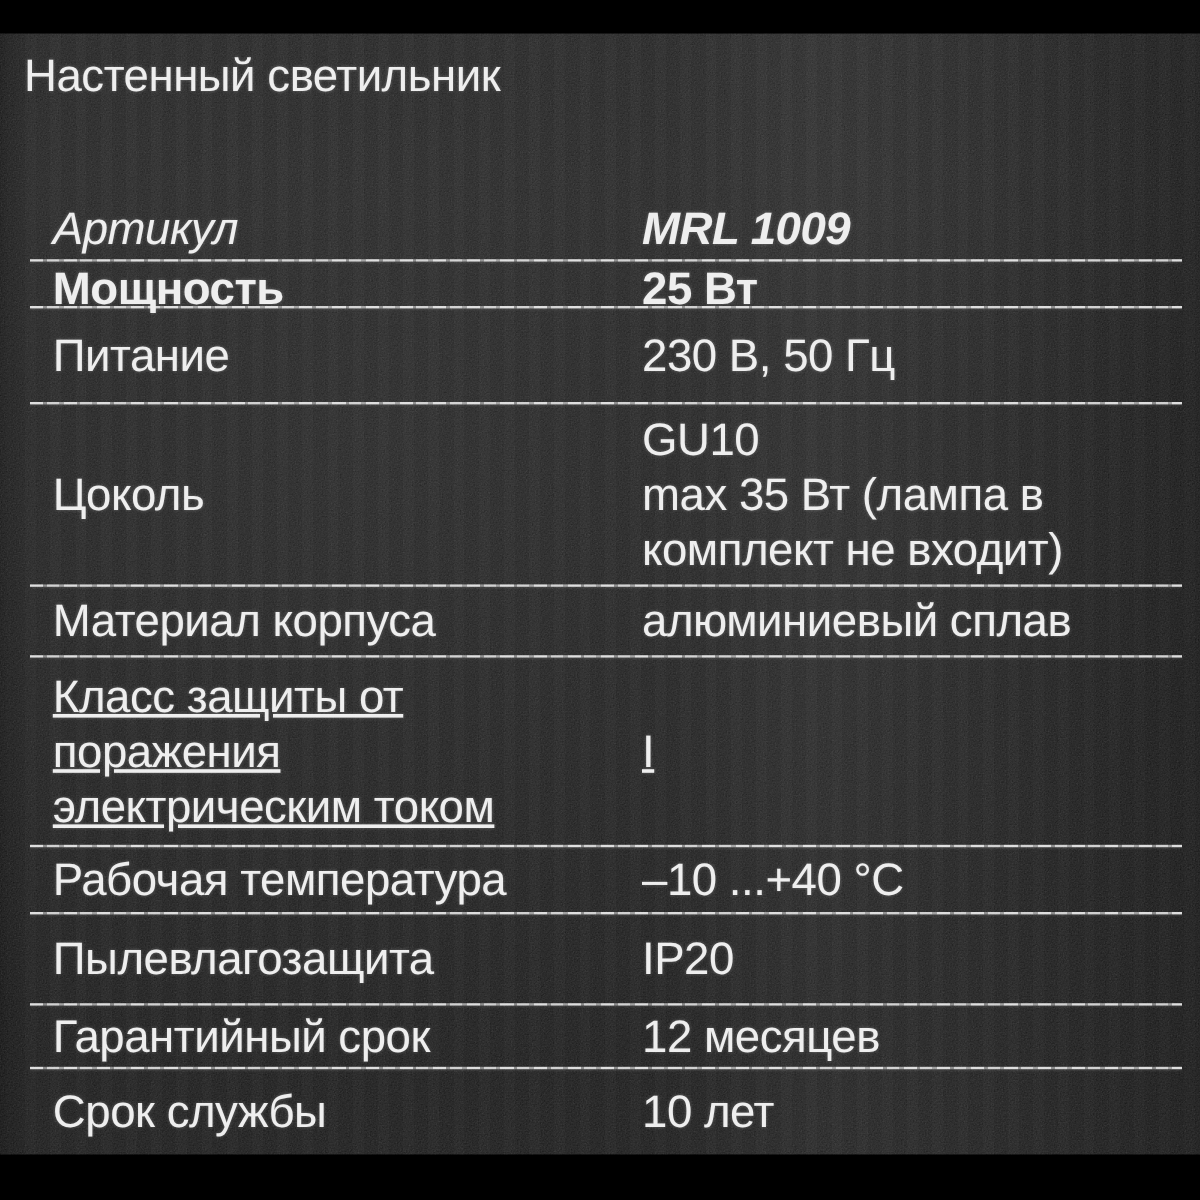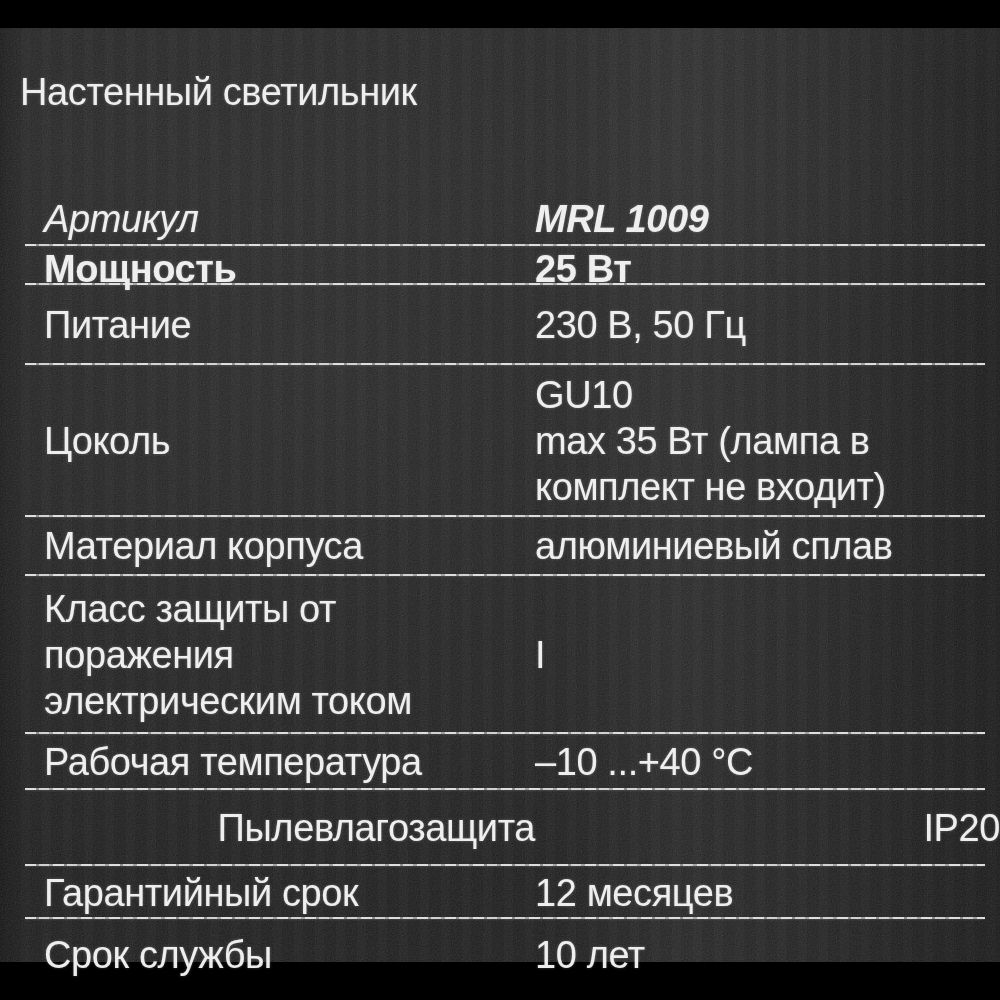--- a/index.html
+++ b/index.html
@@ -42,21 +42,20 @@
   }
   .content {
     position: relative;
     z-index: 2;
     display: flex;
     flex-direction: column;
     height: 100%;
     font-size: 38px;
     letter-spacing: -0.4px;
     text-shadow: 0 0 3px rgba(255,255,255,0.28);
-    margin-top: 28px;
   }
   .header {
     height: 137px;
     box-sizing: border-box;
     padding: 12px 0 0 20px;
     line-height: 48px;
   }
   .series-name { font-weight: 700; }
   .spec-row {
     position: relative;
@@ -83,23 +82,23 @@
       rgba(235,235,235,0.85) 14px 24px,
       rgba(235,235,235,0.6) 24px 28px);
     box-shadow: 0 1px 2px rgba(255,255,255,0.12);
   }
   
   .r1 { height: 56px; font-style: italic; }
   .r2 { height: 39px; font-weight: bold; }
   .r3 { height: 81px; }
   .r4 { height: 154px; }
   .r5 { height: 60px; }
-  .r6 { height: 161px; }
+  .r6 { height: 161px; text-decoration: underline; }
   .r7 { height: 57px; }
-  .r8 { height: 77px; text-align: right; }
+  .r8 { height: 77px; }
   .r9 { height: 54px; }
   .r10 { height: 72px; border-radius: 22px; }
 </style>
 </head>
 <body>
 
 <div class="stage">
   <div class="photo">
 
     <div class="content">

